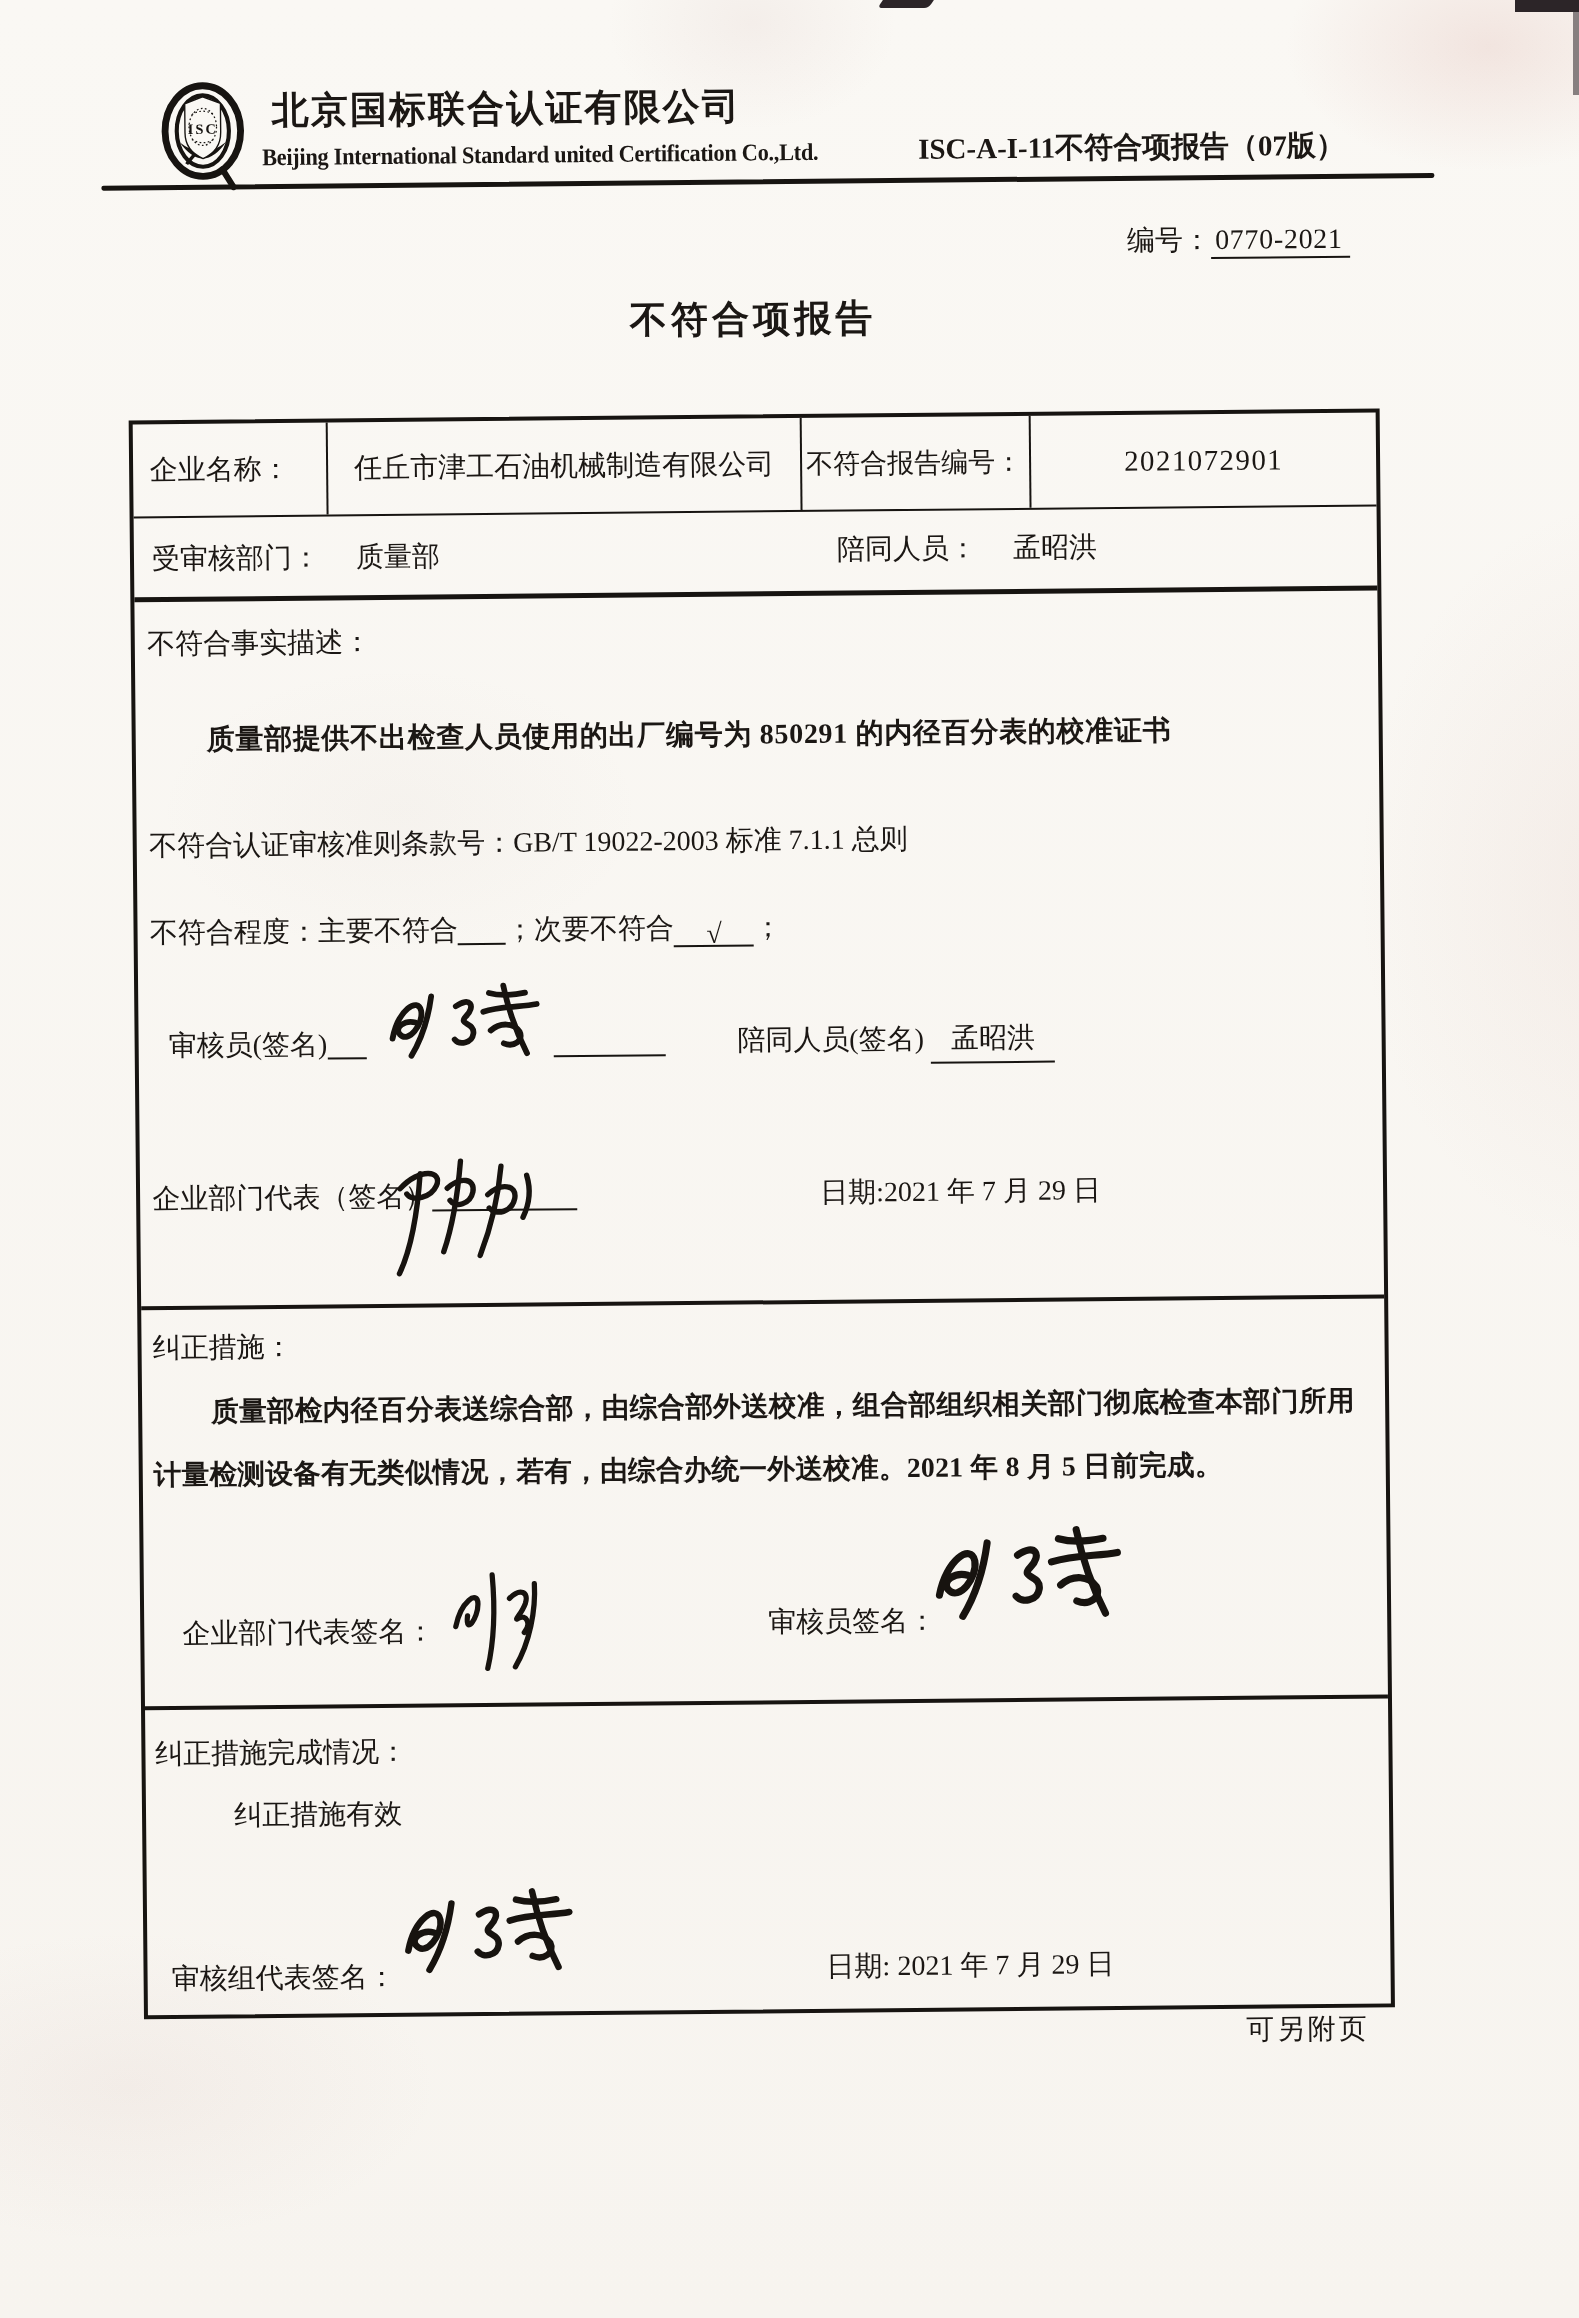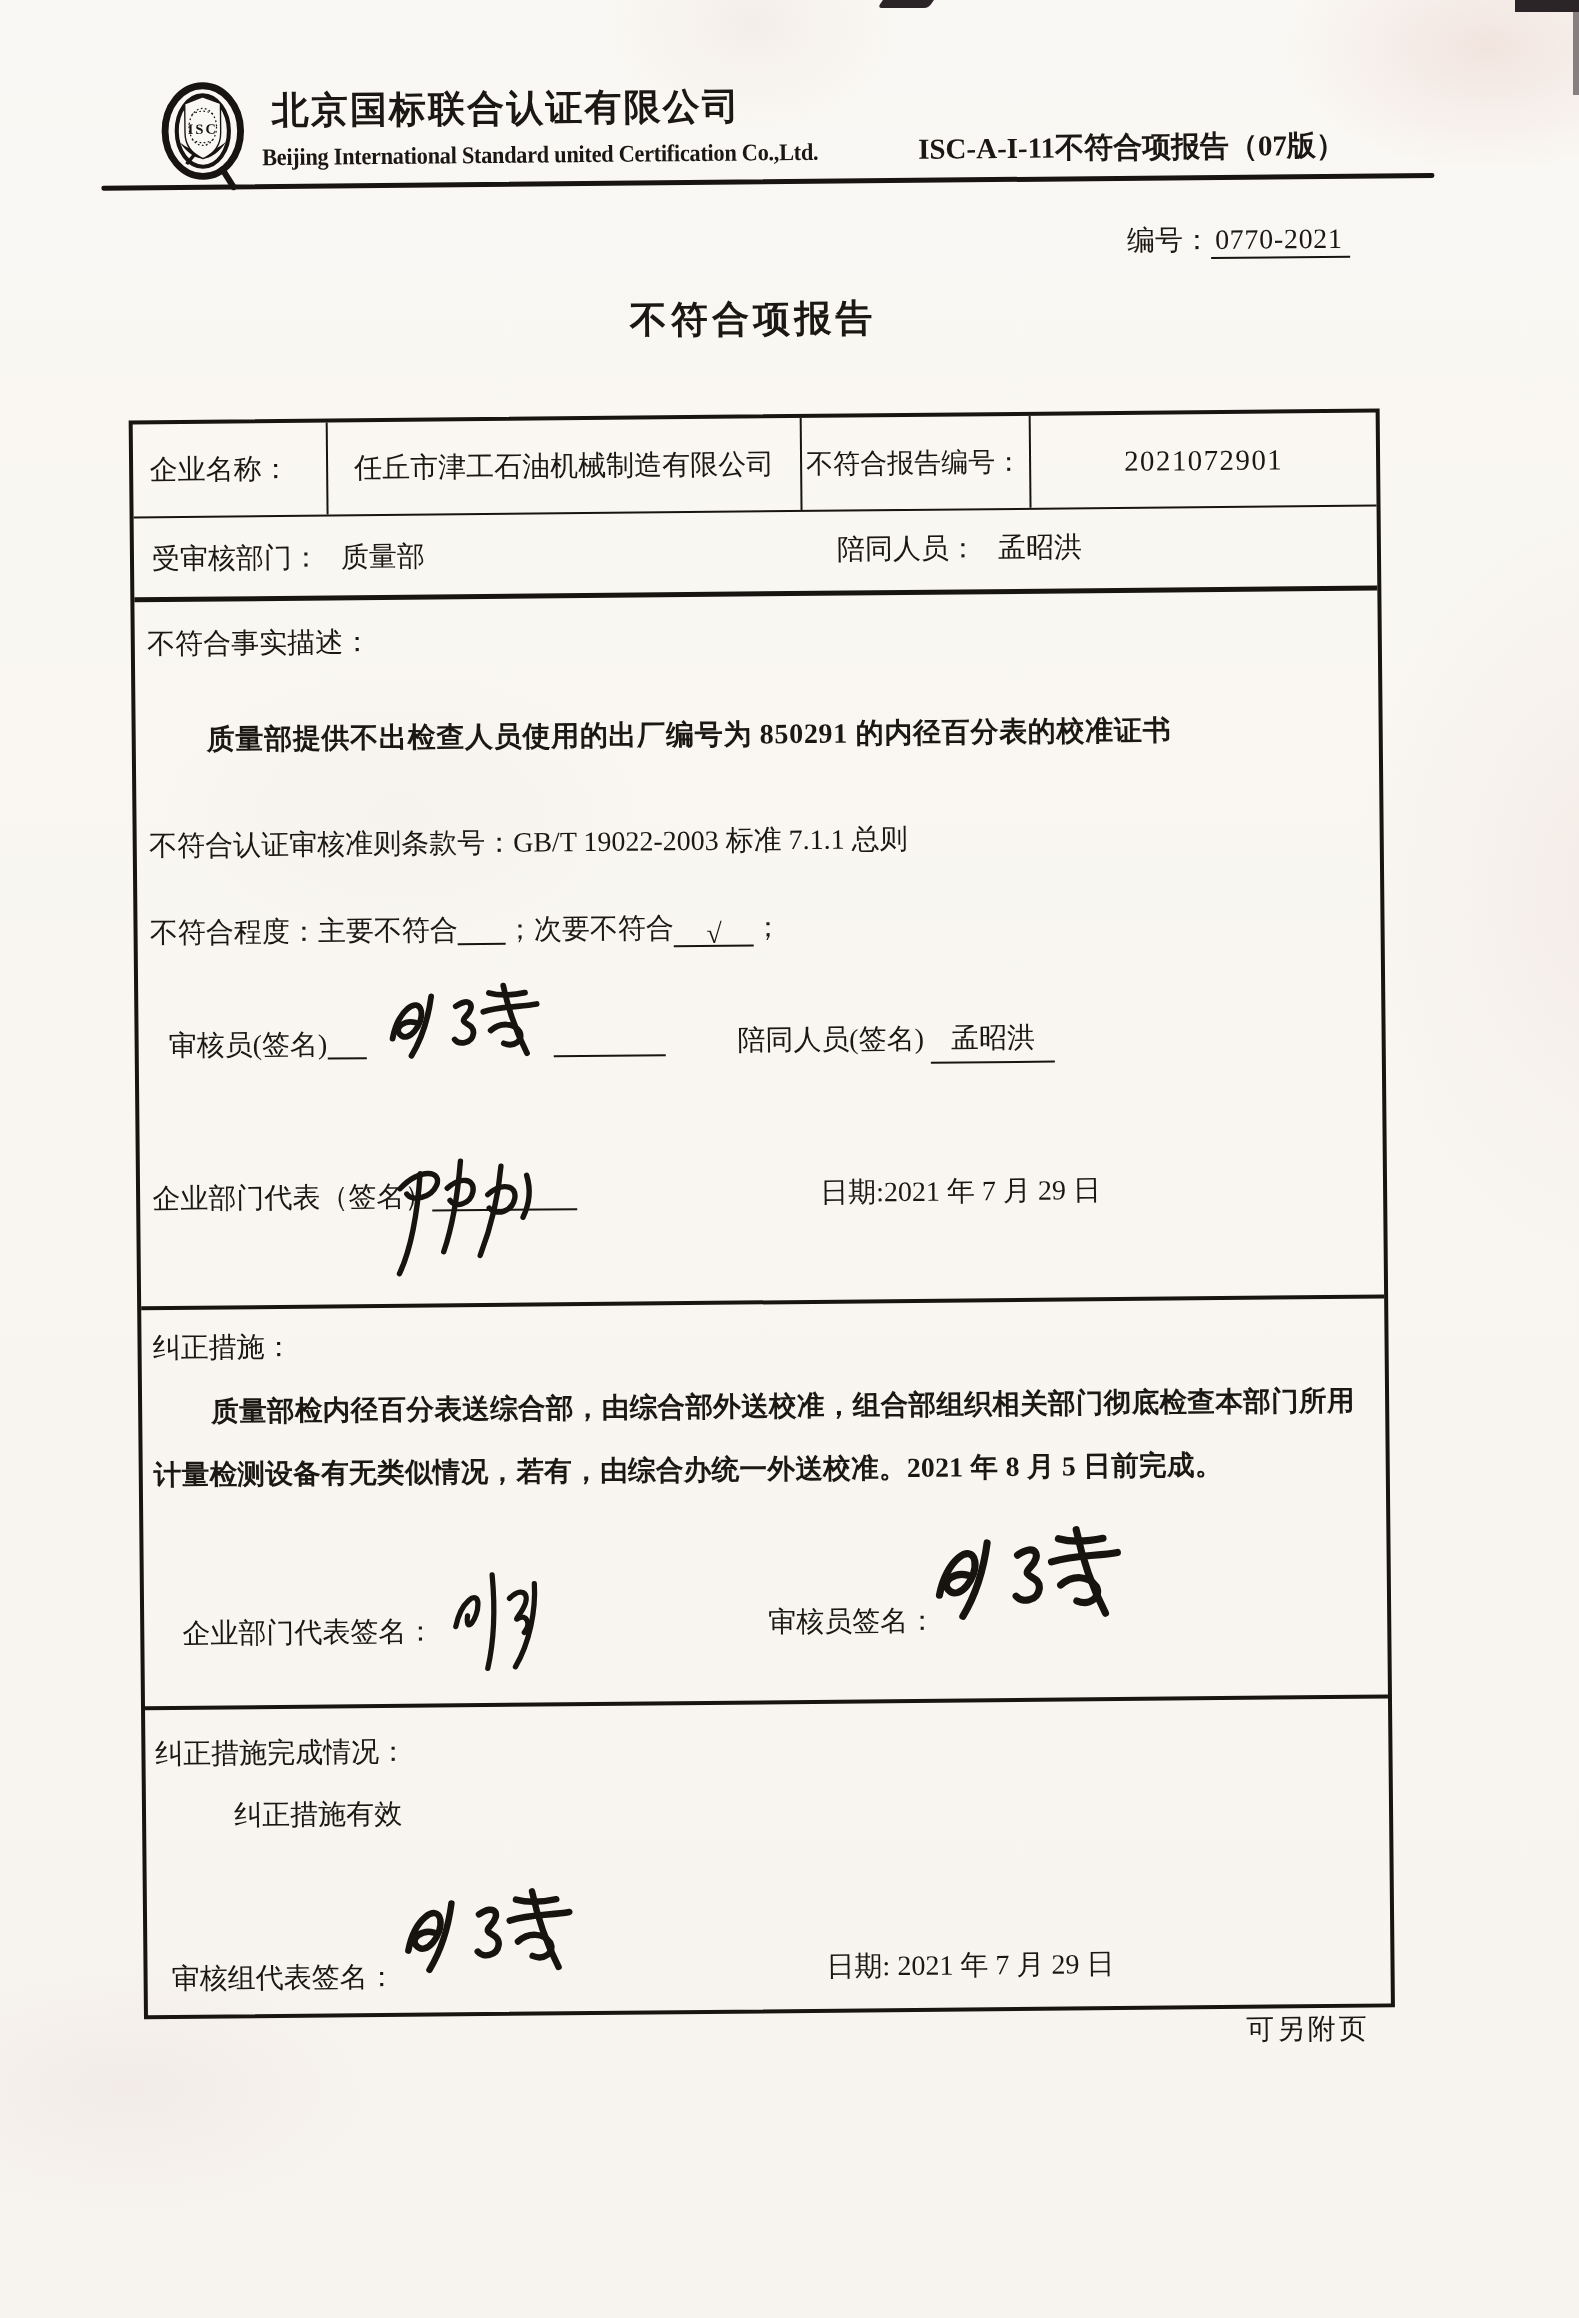--- a/index.html
+++ b/index.html
@@ -45,21 +45,21 @@
   .table .row{position:relative;font-size:28px;}
   .row-a{height:92px;display:flex;border-bottom:2.8px solid #171411;flex:none;}
   .row-a .cell{display:flex;align-items:center;box-sizing:border-box;}
   .ca1{width:195px;border-right:2.8px solid #171411;padding-left:16.5px;}
   .ca2{width:474px;border-right:2.8px solid #171411;justify-content:center;}
   .ca3{width:229px;border-right:2.8px solid #171411;padding-left:4.1px;font-size:27px;}
   .ca4{flex:1;justify-content:center;font-size:29px;letter-spacing:1.4px;}
   .row-b{height:79px;border-bottom:5.5px solid #171411;flex:none;}
   .b-left{left:18px;top:22px;white-space:nowrap;}
   .b-right{left:703px;top:19.3px;white-space:nowrap;}
-  .pair-gap{margin-left:21px;}
+  .pair-gap{margin-left:36px;}
   .row-c{height:704px;border-bottom:4.8px solid #171411;flex:none;}
   .c-desc-label{left:12.4px;top:23.4px;}
   .c-desc-text{left:71px;top:119px;font-weight:700;letter-spacing:0.7px;white-space:nowrap;}
   .c-clause{left:12.4px;top:225px;white-space:nowrap;}
   .c-degree{left:12.4px;top:312px;white-space:nowrap;}
   .blank{display:inline-block;border-bottom:2.1px solid #171411;height:27.6px;vertical-align:-5.5px;text-align:center;}
   .gap{display:inline-block;}
   .c-sign-line{left:30px;top:425px;white-space:nowrap;}
   .u-name{display:inline-block;border-bottom:2.1px solid #171411;min-width:124px;text-align:center;padding-bottom:4.1px;margin-left:6.9px;}
   .c-rep-line{left:12.4px;top:578px;white-space:nowrap;}

